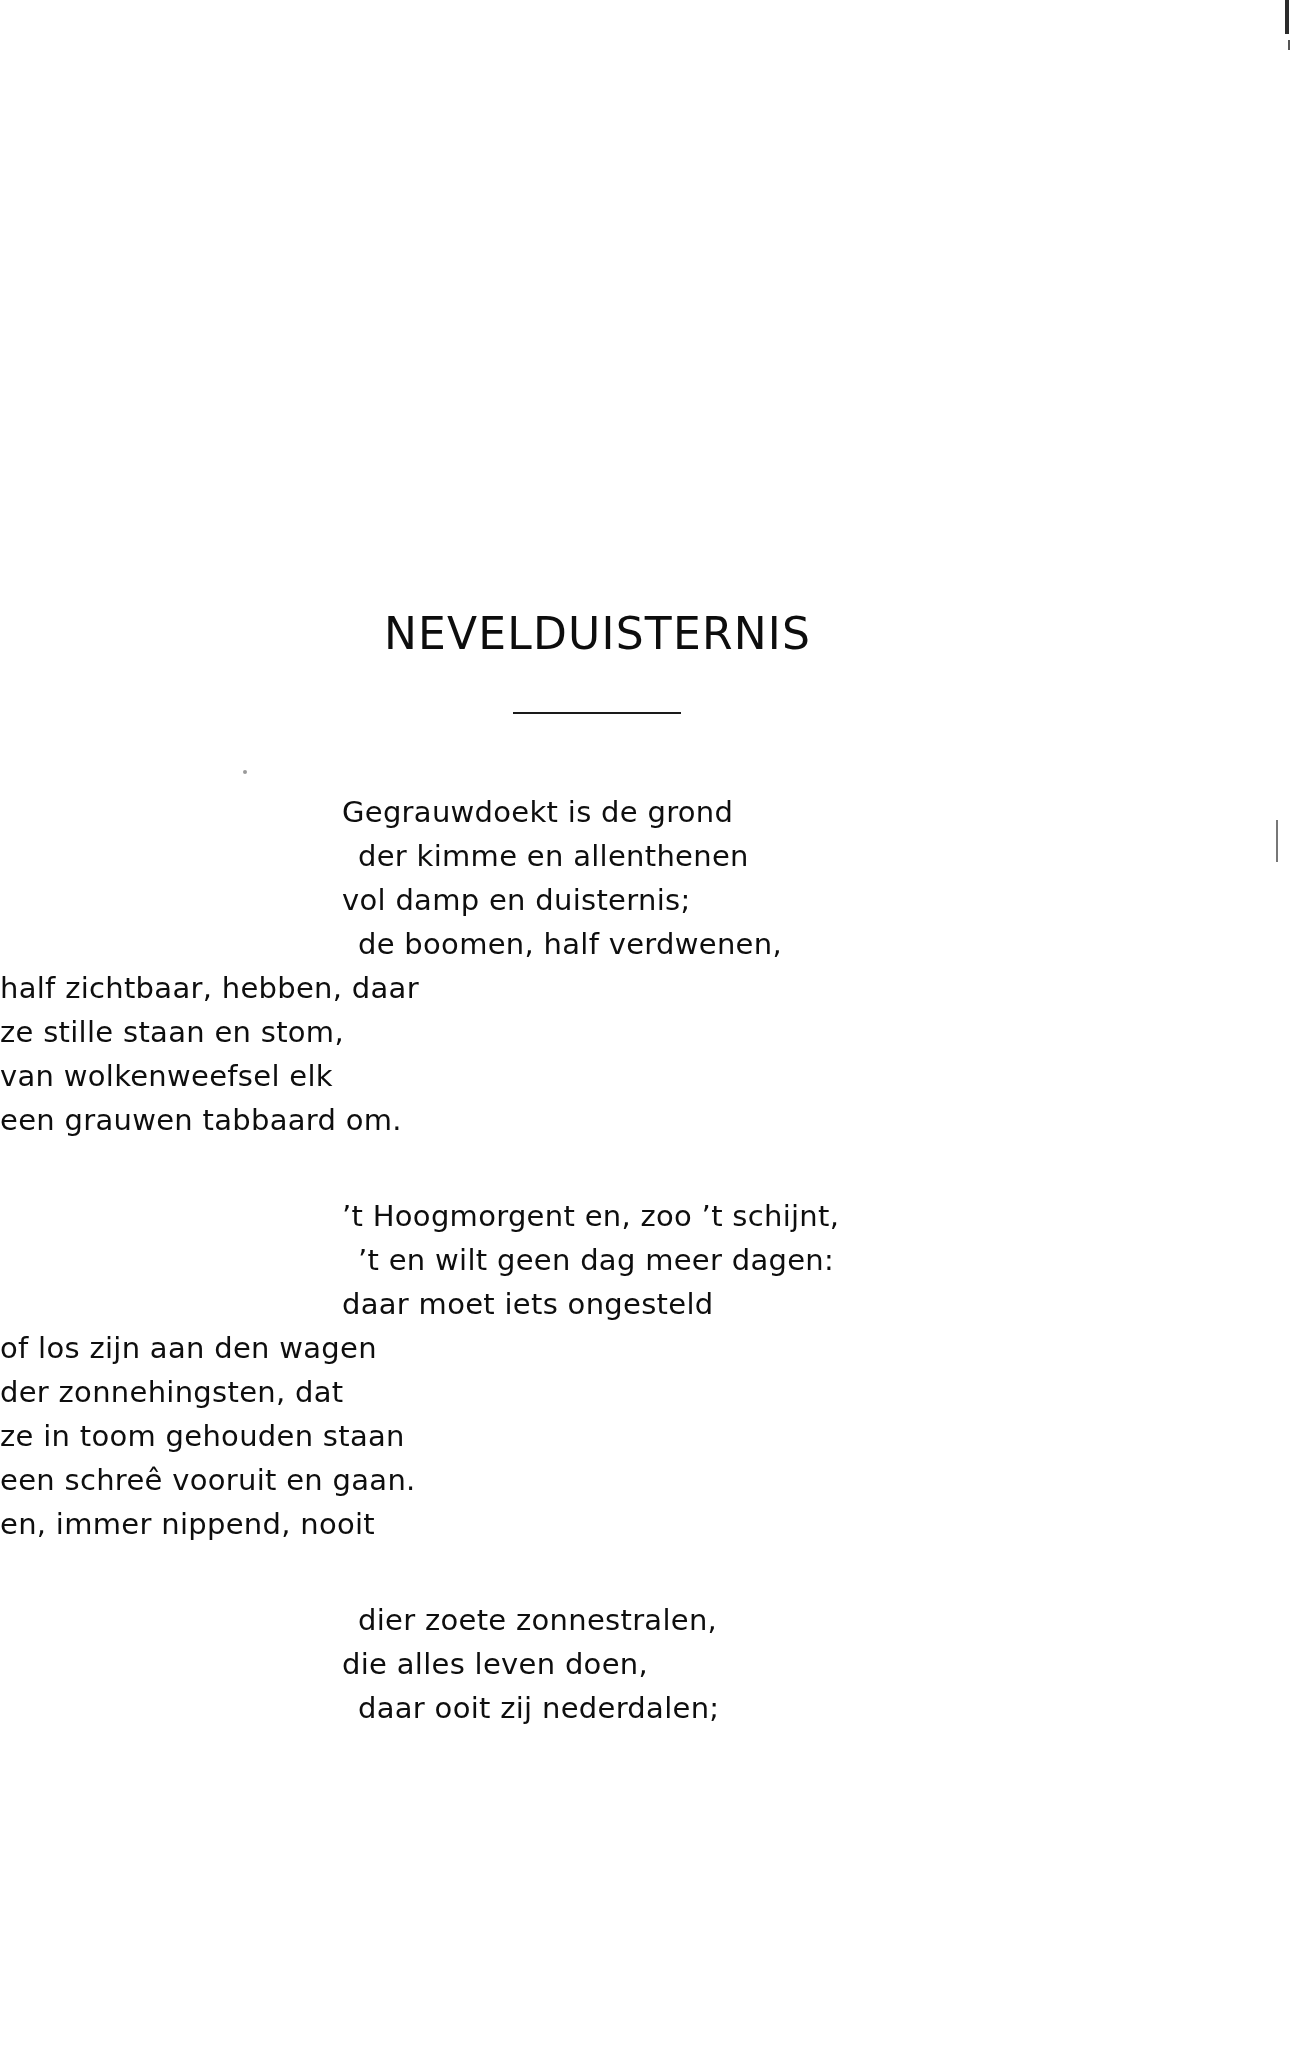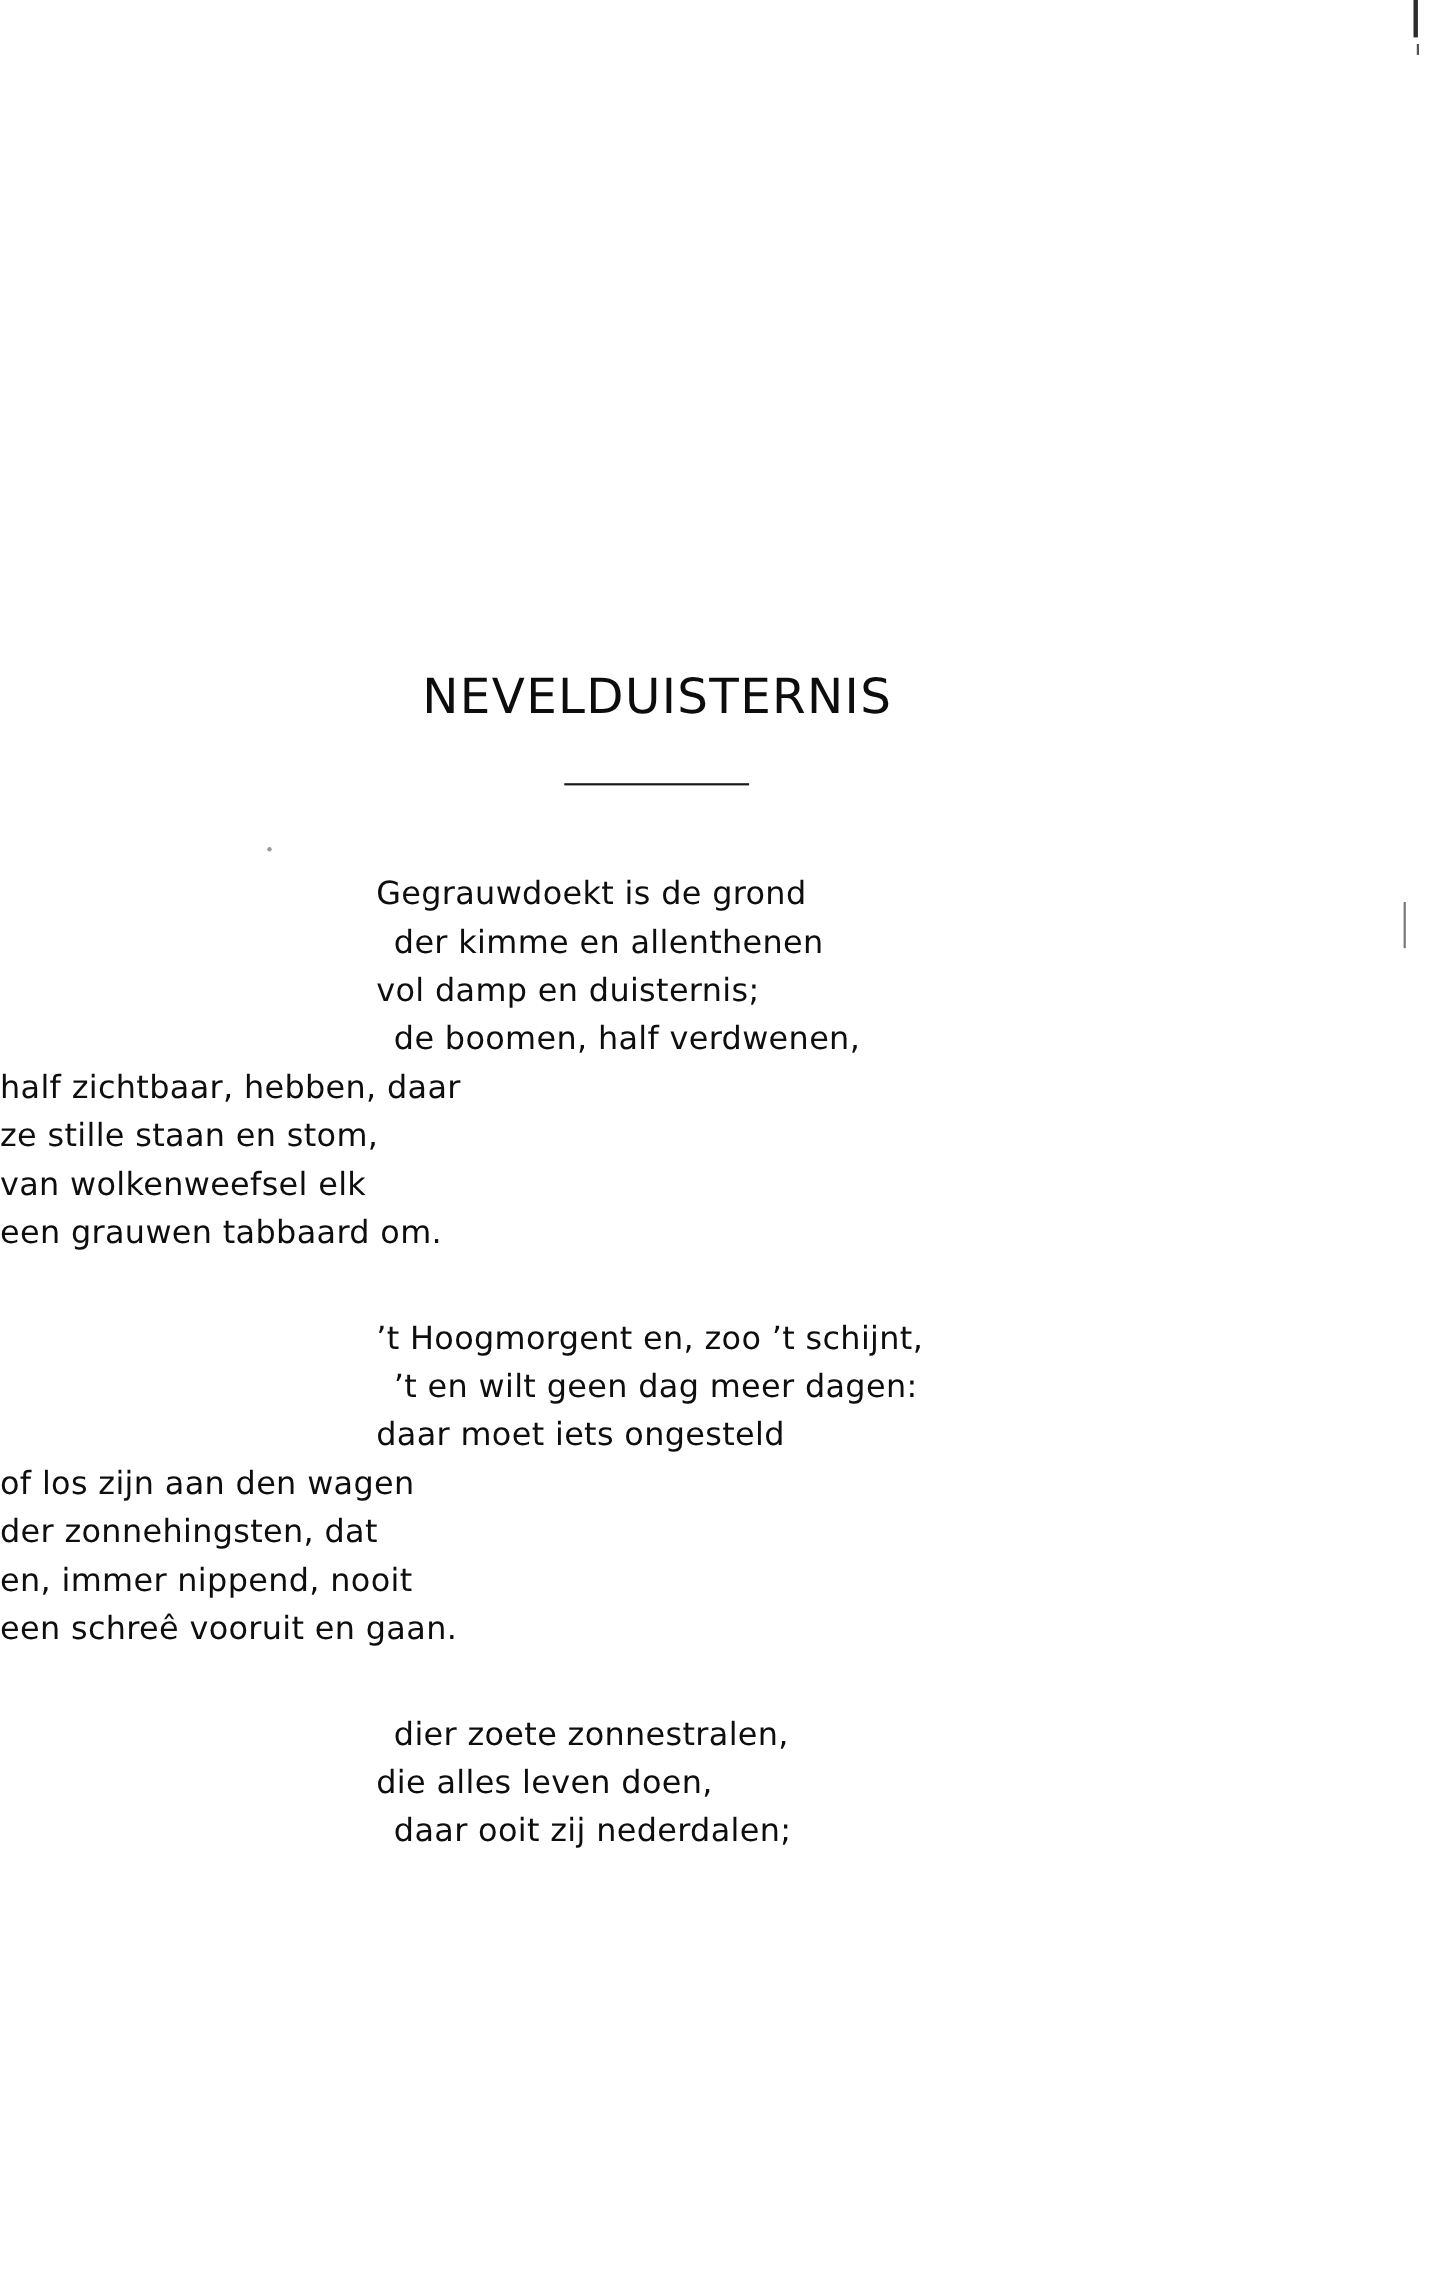--- a/index.html
+++ b/index.html
@@ -128,22 +128,23 @@
         <div class="line i2">ze stille staan en stom,</div>
         <div class="line i2">van wolkenweefsel elk</div>
         <div class="line i2">een grauwen tabbaard om.</div>
       </div>
       <div class="stanza">
         <div class="line i0">’t Hoogmorgent en, zoo ’t schijnt,</div>
         <div class="line i1">’t en wilt geen dag meer dagen:</div>
         <div class="line i0">daar moet iets ongesteld</div>
         <div class="line i2">of los zijn aan den wagen</div>
         <div class="line i2">der zonnehingsten, dat</div>
+        <div class="line i2">ze in toom gehouden staan</div>
+        <div class="line i2">een schreê vooruit en gaan.</div>
         <div class="line i2">en, immer nippend, nooit</div>
-        <div class="line i2">een schreê vooruit en gaan.</div>
       </div>
       <div class="stanza">
         <div class="line i1">dier zoete zonnestralen,</div>
         <div class="line i0">die alles leven doen,</div>
         <div class="line i1">daar ooit zij nederdalen;</div>
       </div>
     </div>
 
 </div>
 

